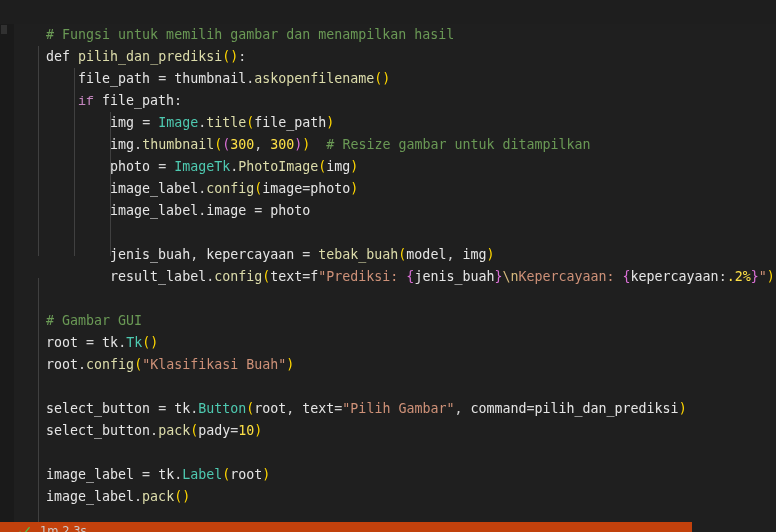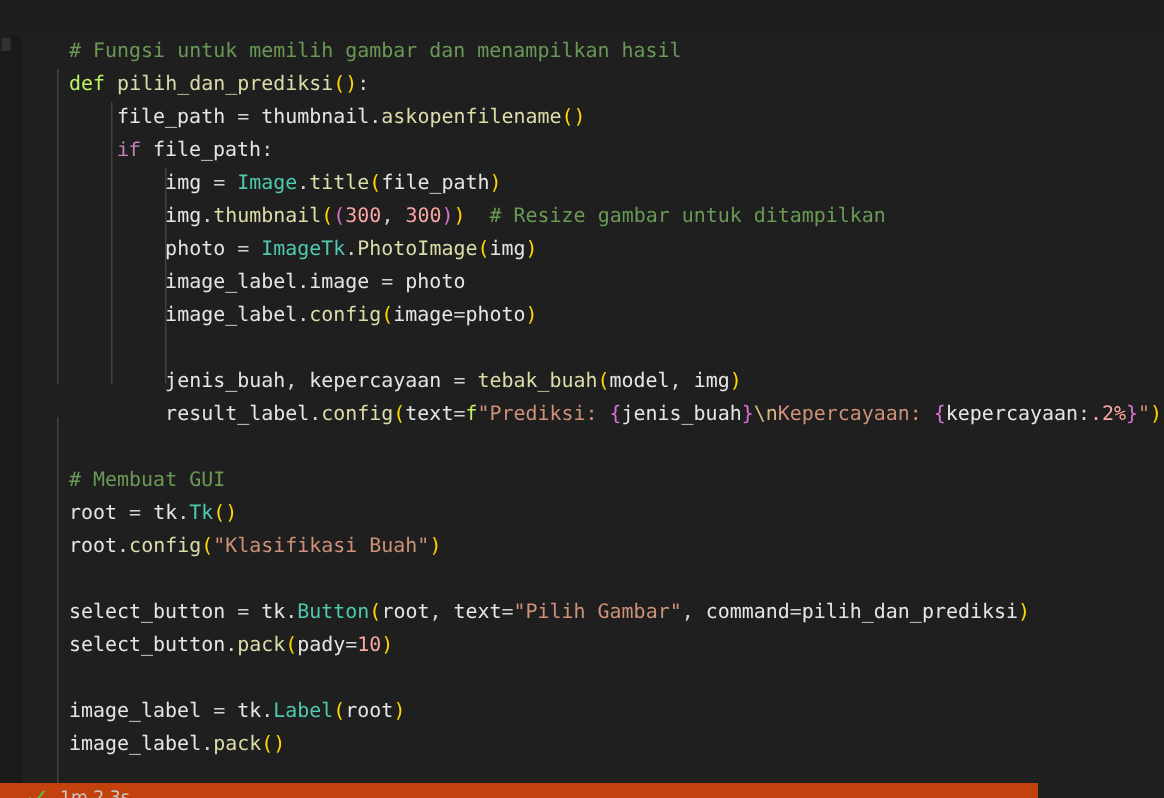--- a/index.html
+++ b/index.html
@@ -59,26 +59,26 @@
     line-height: 22px;
     white-space: pre;
     font-size: 13.3px;
     color: #d4d4d4;
     letter-spacing: 0px;
   }
   .line span { white-space: pre; }
 
   
   .t-com  { color: #6a9955; }
-  .t-kw   { color: #bef264; }
+  .t-kw   { color: #e5e5e5; }
   .t-ctl  { color: #c586c0; font-family: Liberation Mono, monospace; }
   .t-fn   { color: #dcdcaa; }
   .t-cls  { color: #4ec9b0; }
   .t-var  { color: #e5e5e5; }
-  .t-num  { color: #fca5a5; }
+  .t-num  { color: #fde047; }
   .t-str  { color: #ce9178; }
   .t-op   { color: #d4d4d4; }
   .t-p1   { color: #ffd700; }
   .t-p2   { color: #da70d6; }
   .t-esc  { color: #d7ba7d; }
 
   
   .statusbar {
     position: absolute;
     left: 0; bottom: 16px;
@@ -134,33 +134,33 @@
       <div class="line"><span>        </span><span class="t-var">file_path</span><span> </span><span class="t-op">=</span><span> </span><span class="t-var">thumbnail</span><span class="t-op">.</span><span class="t-fn">askopenfilename</span><span class="t-p1">(</span><span class="t-p1">)</span></div>
 
       <div class="line"><span>        </span><span class="t-ctl">if</span><span> </span><span class="t-var">file_path</span><span class="t-op">:</span></div>
 
       <div class="line"><span>            </span><span class="t-var">img</span><span> </span><span class="t-op">=</span><span> </span><span class="t-cls">Image</span><span class="t-op">.</span><span class="t-fn">title</span><span class="t-p1">(</span><span class="t-var">file_path</span><span class="t-p1">)</span></div>
 
       <div class="line"><span>            </span><span class="t-var">img</span><span class="t-op">.</span><span class="t-fn">thumbnail</span><span class="t-p1">(</span><span class="t-p2">(</span><span class="t-num">300</span><span class="t-op">,</span><span> </span><span class="t-num">300</span><span class="t-p2">)</span><span class="t-p1">)</span><span>  </span><span class="t-com">#</span><span class="t-com"> Resize gambar untuk ditampilkan</span></div>
 
       <div class="line"><span>            </span><span class="t-var">photo</span><span> </span><span class="t-op">=</span><span> </span><span class="t-cls">ImageTk</span><span class="t-op">.</span><span class="t-fn">PhotoImage</span><span class="t-p1">(</span><span class="t-var">img</span><span class="t-p1">)</span></div>
 
+      <div class="line"><span>            </span><span class="t-var">image_label</span><span class="t-op">.</span><span class="t-fn">config</span><span class="t-p1">(</span><span class="t-var">image</span><span class="t-op">=</span><span class="t-var">photo</span><span class="t-p1">)</span></div>
+
       <div class="line"><span>            </span><span class="t-var">image_label</span><span class="t-op">.</span><span class="t-var">image</span><span> </span><span class="t-op">=</span><span> </span><span class="t-var">photo</span></div>
-
-      <div class="line"><span>            </span><span class="t-var">image_label</span><span class="t-op">.</span><span class="t-fn">config</span><span class="t-p1">(</span><span class="t-var">image</span><span class="t-op">=</span><span class="t-var">photo</span><span class="t-p1">)</span></div>
 
       <div class="line"><span> </span></div>
 
       <div class="line"><span>            </span><span class="t-var">jenis_buah</span><span class="t-op">,</span><span> </span><span class="t-var">kepercayaan</span><span> </span><span class="t-op">=</span><span> </span><span class="t-fn">tebak_buah</span><span class="t-p1">(</span><span class="t-var">model</span><span class="t-op">,</span><span> </span><span class="t-var">img</span><span class="t-p1">)</span></div>
 
       <div class="line"><span>            </span><span class="t-var">result_label</span><span class="t-op">.</span><span class="t-fn">config</span><span class="t-p1">(</span><span class="t-var">text</span><span class="t-op">=</span><span class="t-kw">f</span><span class="t-str">"Prediksi: </span><span class="t-p2">{</span><span class="t-var">jenis_buah</span><span class="t-p2">}</span><span class="t-esc">\n</span><span class="t-str">Kepercayaan: </span><span class="t-p2">{</span><span class="t-var">kepercayaan</span><span class="t-op">:</span><span class="t-num">.2%</span><span class="t-p2">}</span><span class="t-str">"</span><span class="t-p1">)</span></div>
 
       <div class="line"><span> </span></div>
 
-      <div class="line"><span>    </span><span class="t-com">#</span><span class="t-com"> Membuat GUI</span></div>
+      <div class="line"><span>    </span><span class="t-com">#</span><span class="t-com"> Gambar GUI</span></div>
 
       <div class="line"><span>    </span><span class="t-var">root</span><span> </span><span class="t-op">=</span><span> </span><span class="t-var">tk</span><span class="t-op">.</span><span class="t-cls">Tk</span><span class="t-p1">(</span><span class="t-p1">)</span></div>
 
       <div class="line"><span>    </span><span class="t-var">root</span><span class="t-op">.</span><span class="t-fn">config</span><span class="t-p1">(</span><span class="t-str">"Klasifikasi Buah"</span><span class="t-p1">)</span></div>
 
       <div class="line"><span> </span></div>
 
       <div class="line"><span>    </span><span class="t-var">select_button</span><span> </span><span class="t-op">=</span><span> </span><span class="t-var">tk</span><span class="t-op">.</span><span class="t-cls">Button</span><span class="t-p1">(</span><span class="t-var">root</span><span class="t-op">,</span><span> </span><span class="t-var">text</span><span class="t-op">=</span><span class="t-str">"Pilih Gambar"</span><span class="t-op">,</span><span> </span><span class="t-var">command</span><span class="t-op">=</span><span class="t-var">pilih_dan_prediksi</span><span class="t-p1">)</span></div>
 
       <div class="line"><span>    </span><span class="t-var">select_button</span><span class="t-op">.</span><span class="t-fn">pack</span><span class="t-p1">(</span><span class="t-var">pady</span><span class="t-op">=</span><span class="t-num">10</span><span class="t-p1">)</span></div>

